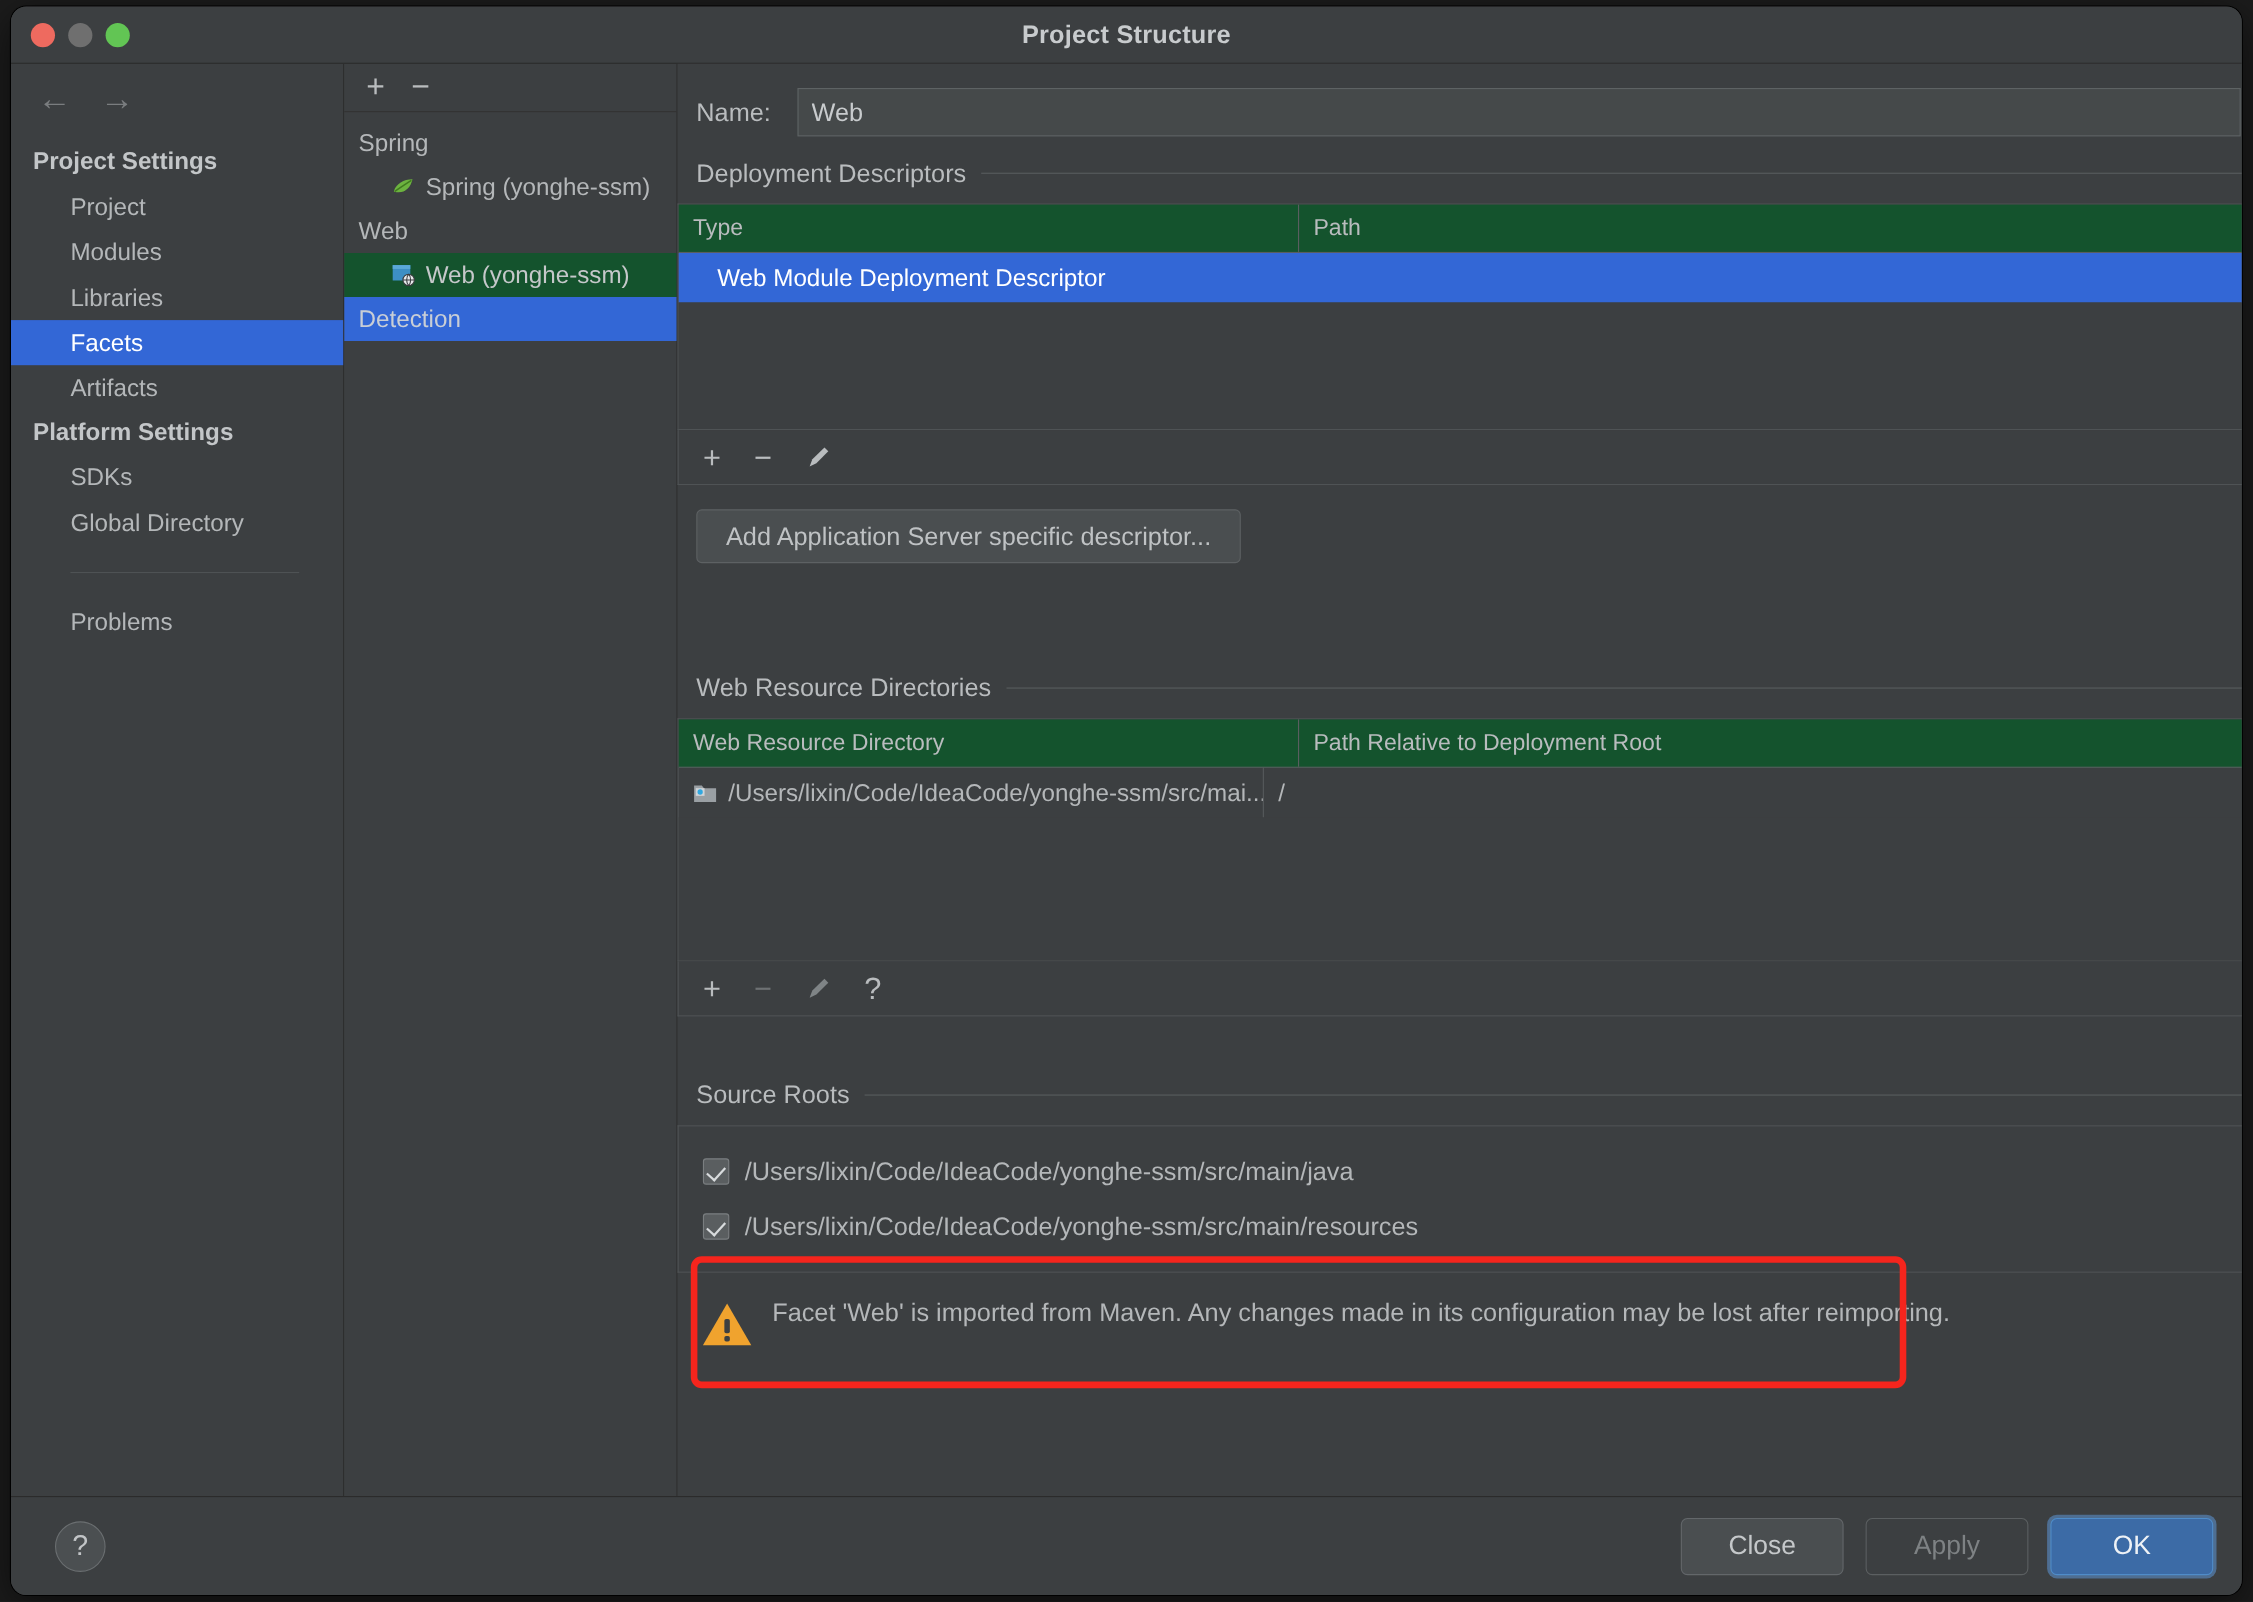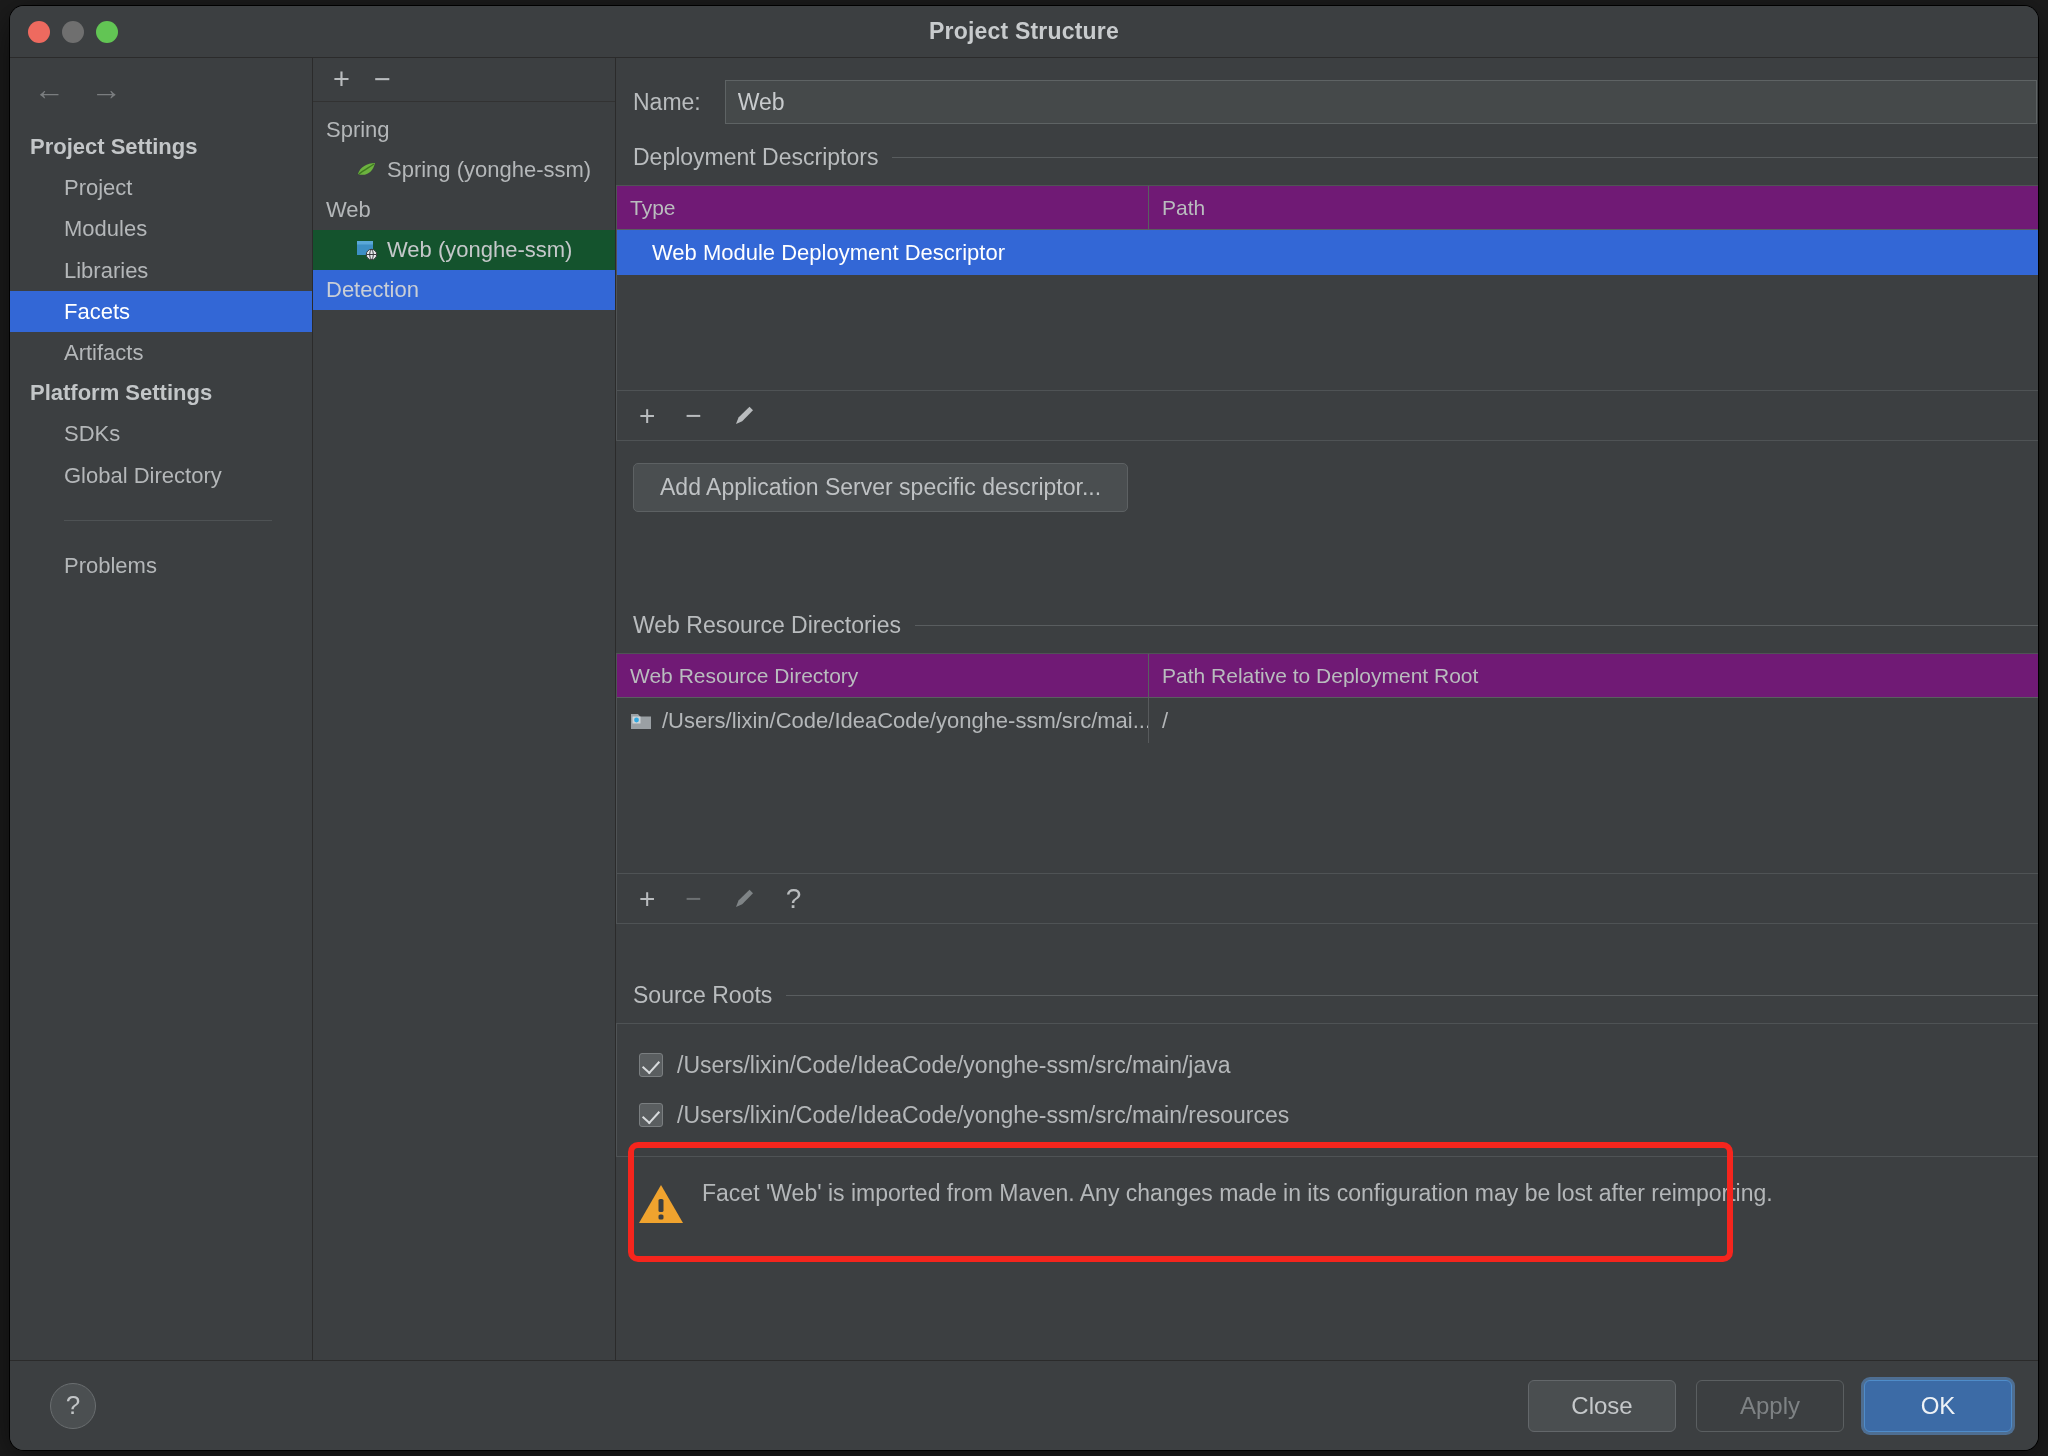--- a/index.html
+++ b/index.html
@@ -133,23 +133,23 @@
   .section-rule { flex: 1 1 auto; height: 1px; background: #595d5f; }
 
   .table-wrap {
     border: 1px solid #4f5355;
     border-right: none;
     background: #3c3f41;
   }
   .thead {
     display: flex;
     height: 44px;
-    background: #701a75;
+    background: #14532d;
     border-bottom: 1px solid #5a5e60;
-    font-size: 21px; color: #b9bcbe;
+    font-size: 21px; color: #b9bcbe; gap: 32px;
   }
   .th { display: flex; align-items: center; padding-left: 13px; }
   .th + .th { border-left: 1px solid #5a5e60; }
   .trow {
     display: flex; height: 45px;
     font-size: 22px; color: #b4b7b9;
     align-items: stretch;
   }
   .trow.selected { background: #3367d6; color: #fff; padding-left: 22px; }
   .td { display: flex; align-items: center; padding-left: 13px; overflow: hidden; white-space: nowrap; }

